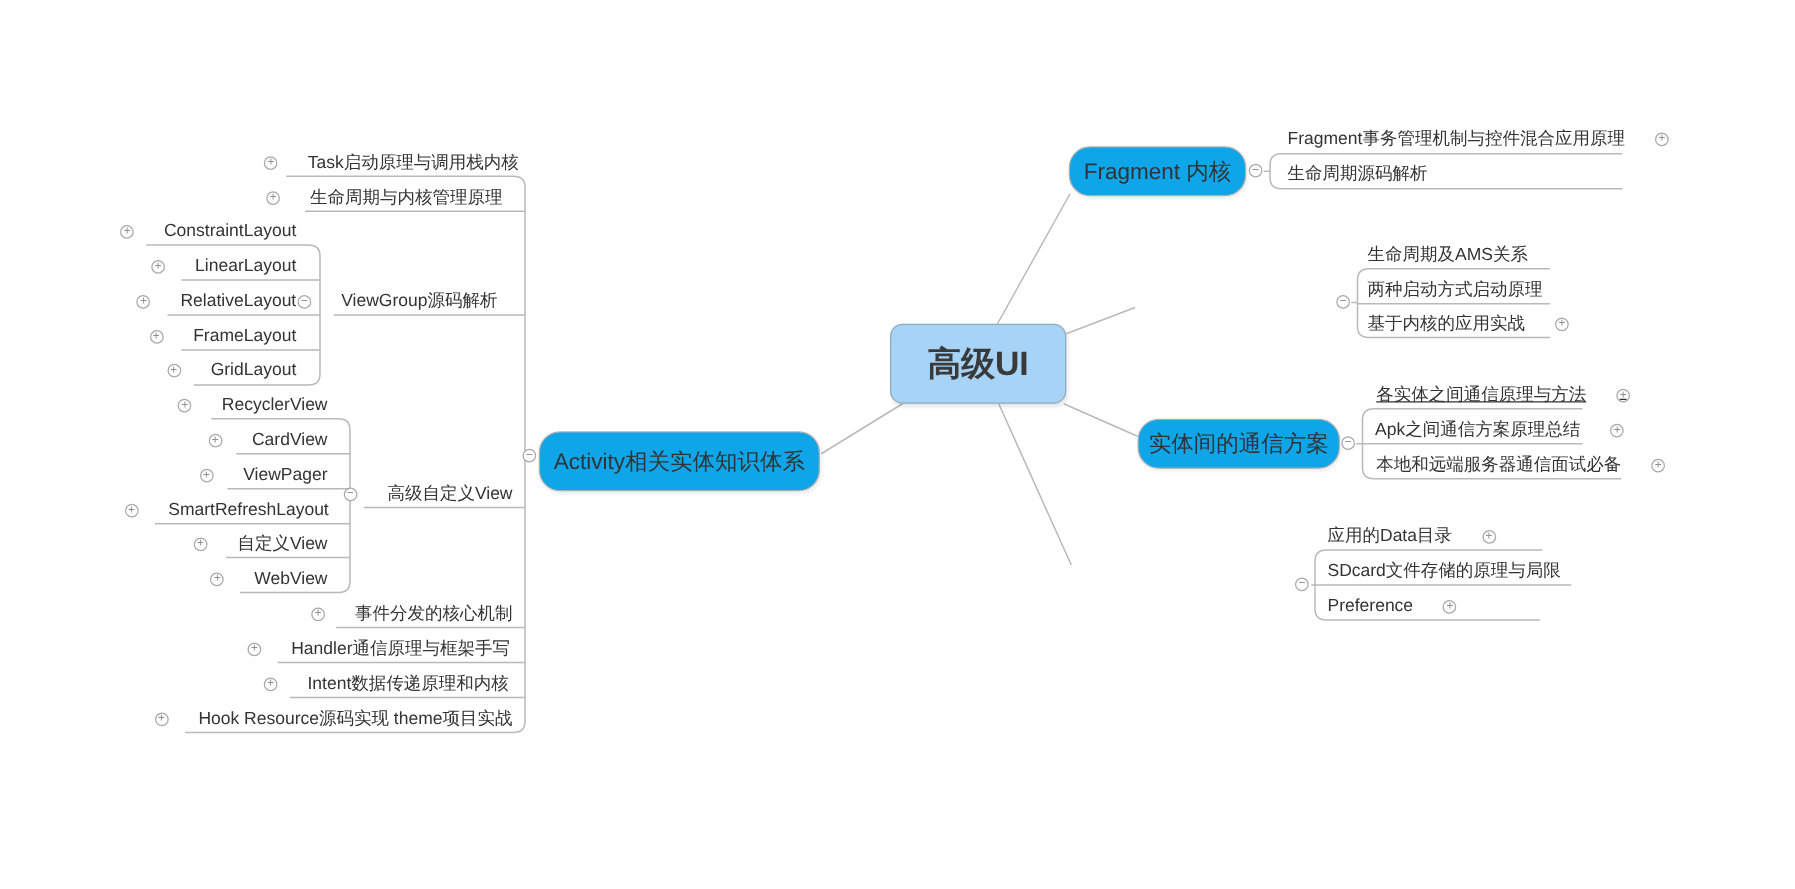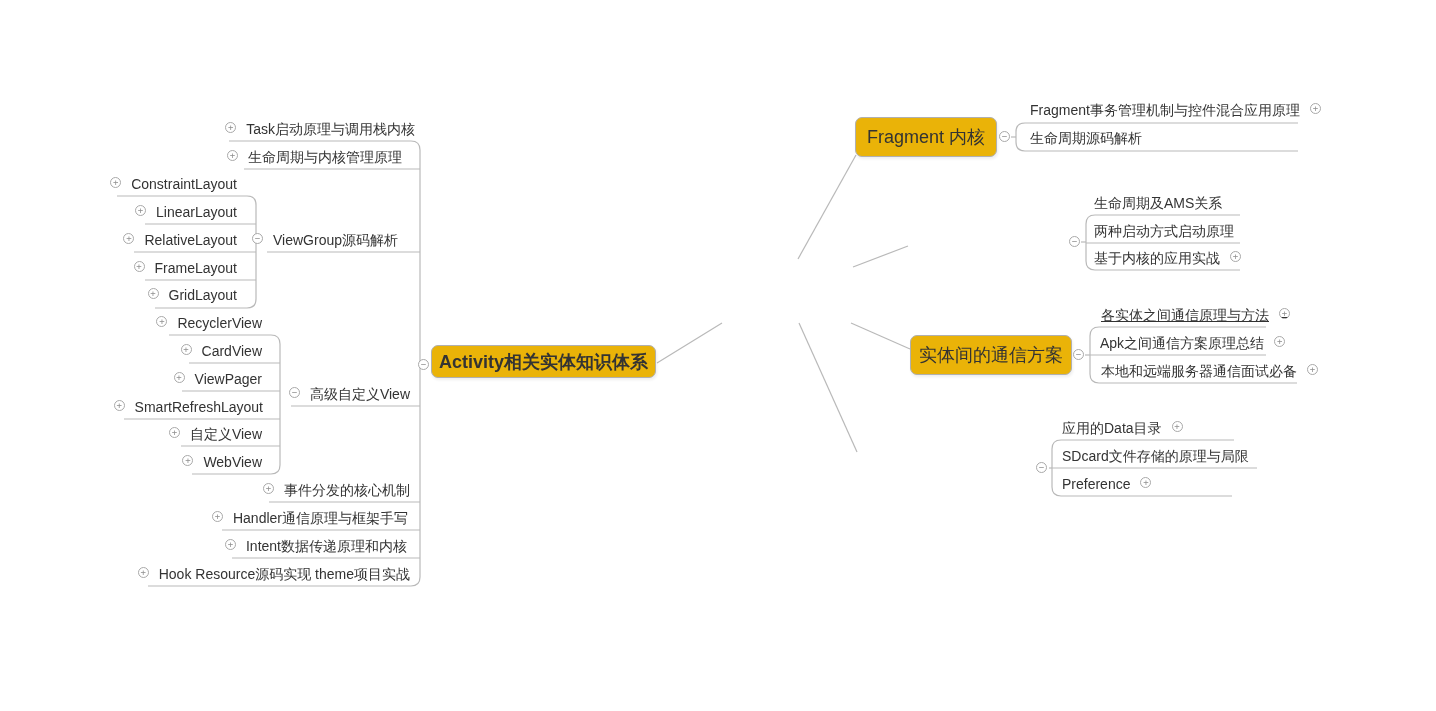--- a/index.html
+++ b/index.html
@@ -4,39 +4,39 @@
 <style>
   html,body{margin:0;padding:0;background:#ffffff;}
   #canvas{
     position:relative;width:1436px;height:711px;overflow:hidden;background:#ffffff;
     font-family:"Liberation Sans","DejaVu Sans",sans-serif;
   }
   #wires{position:absolute;left:0;top:0;width:1436px;height:711px;}
   #wires path{fill:none;stroke:#b9b9b9;stroke-width:1.2;}
   
   .node{
-    position:absolute;display:flex;align-items:flex-start;gap:10px;
+    position:absolute;display:flex;align-items:flex-end;gap:24px;
     font-size:14px;color:#333333;white-space:nowrap;line-height:1;
     transform:translateY(-50%);
   }
   
   .toggle{
     box-sizing:border-box;width:11px;height:11px;min-width:11px;
     border:1px solid #a9a9a9;border-radius:50%;background:#ffffff;
     color:#8f8f8f;font-size:9px;line-height:1;
     display:flex;align-items:center;justify-content:center;
     font-family:"DejaVu Sans Mono",monospace;
     cursor:pointer;
   }
   .toggle.abs{position:absolute;transform:none;}
   
   .topic{
     position:absolute;box-sizing:border-box;
     display:flex;align-items:center;justify-content:center;
-    background:#eab308;border:1px solid #b0b0b0;border-radius:7px;
+    background:#0ea5e9;border:1px solid #b0b0b0;border-radius:17px;
     font-size:18px;color:#333333;white-space:nowrap;
     box-shadow:1px 2px 3px rgba(0,0,0,0.07);
     cursor:default;
   }
   .center-topic{
     position:absolute;box-sizing:border-box;
     display:flex;align-items:center;justify-content:center;
     background:#a6d3f6;border:1px solid #8fa9bd;border-radius:10px;
     font-size:27px;font-weight:bold;color:#3a3a3a;white-space:nowrap;
     box-shadow:1px 2px 3px rgba(0,0,0,0.10);
@@ -83,22 +83,23 @@
 
     <path d="M1266 327 L1099 327 Q1090 327 1090 336 L1090 374 Q1090 383 1099 383 L1297 383"></path>
     <path d="M1090 355 L1266 355"></path>
     <path d="M1085 355 L1090 355"></path>
 
     <path d="M1234 440 L1061 440 Q1052 440 1052 449 L1052 487 Q1052 496 1061 496 L1232 496"></path>
     <path d="M1052 468 L1257 468"></path>
     <path d="M1049 468 L1052 468"></path>
   </svg>
 
-
-  <div class="topic" style="left:431px;top:345px;width:225px;height:33px;font-weight:bold;">Activity相关实体知识体系</div>
+  <div class="center-topic" style="left:712px;top:259px;width:141px;height:64px;">高级UI</div>
+
+  <div class="topic" style="left:431px;top:345px;width:225px;height:48px;">Activity相关实体知识体系</div>
   <span class="toggle abs" style="left:418px;top:359px;">−</span>
 
   <div class="node" style="right:1021px;top:129px;">
     <span class="toggle">+</span>
     <span>Task启动原理与调用栈内核</span>
   </div>
   <div class="node" style="right:1034px;top:157px;">
     <span class="toggle">+</span>
     <span>生命周期与内核管理原理</span>
   </div>

